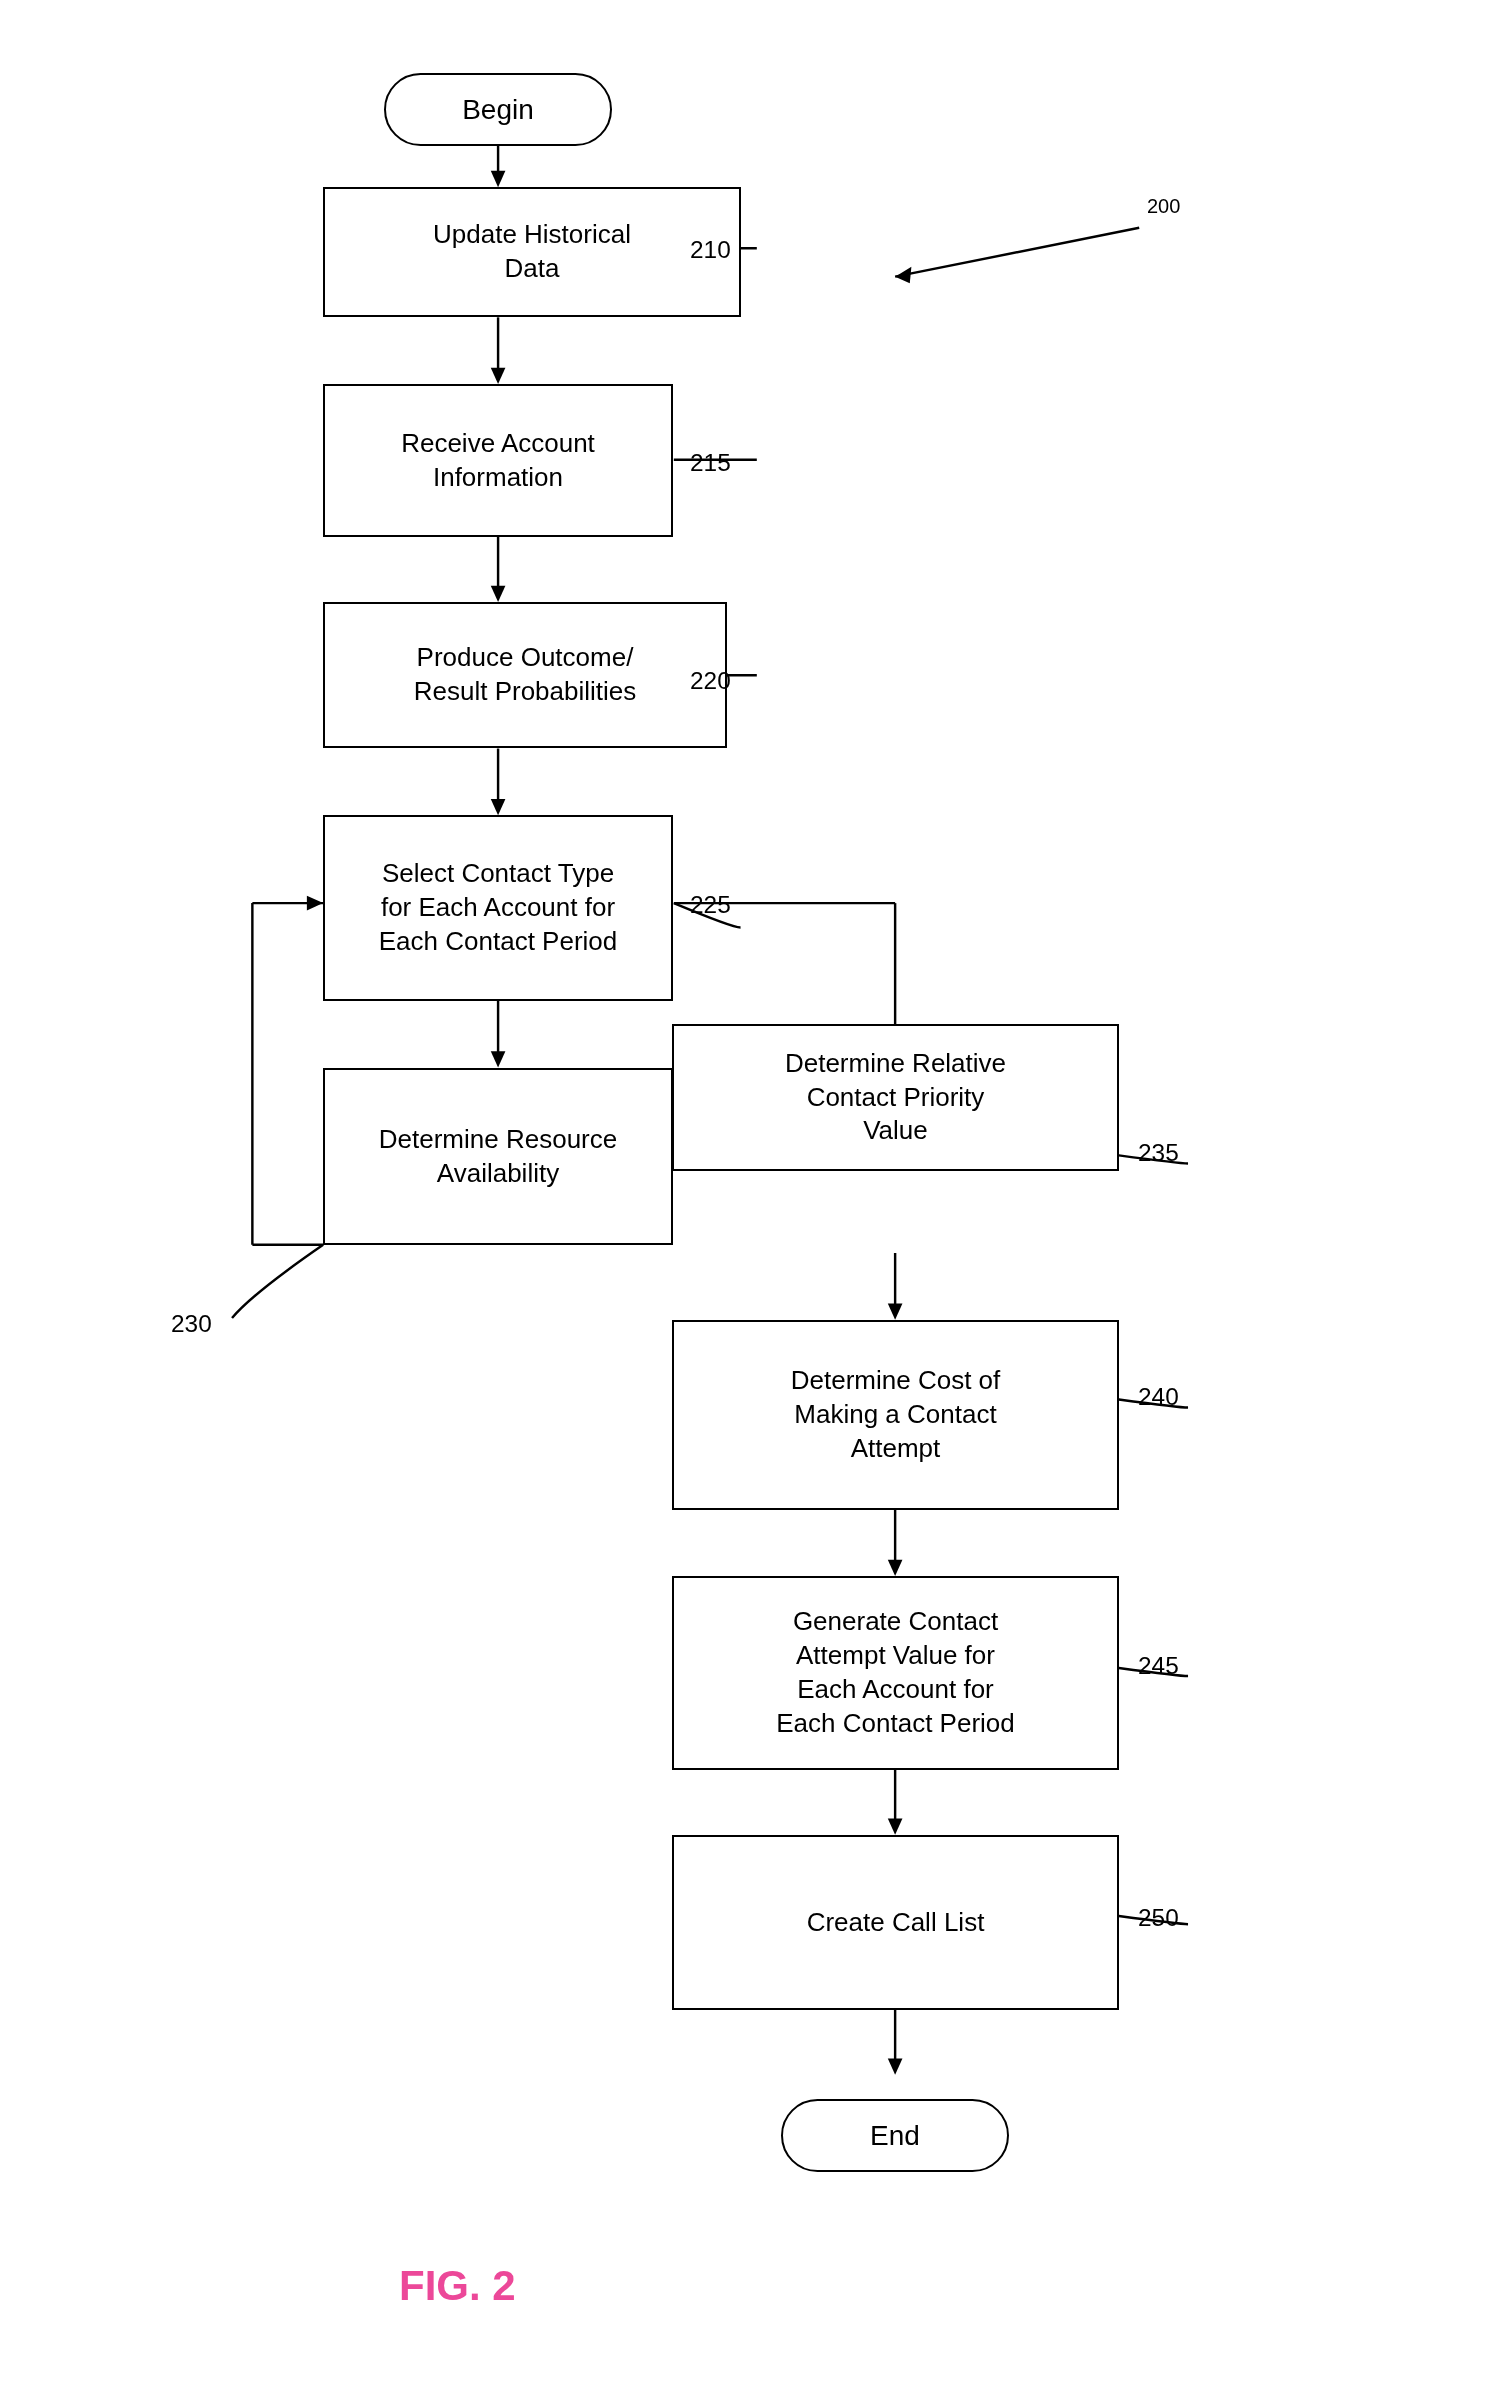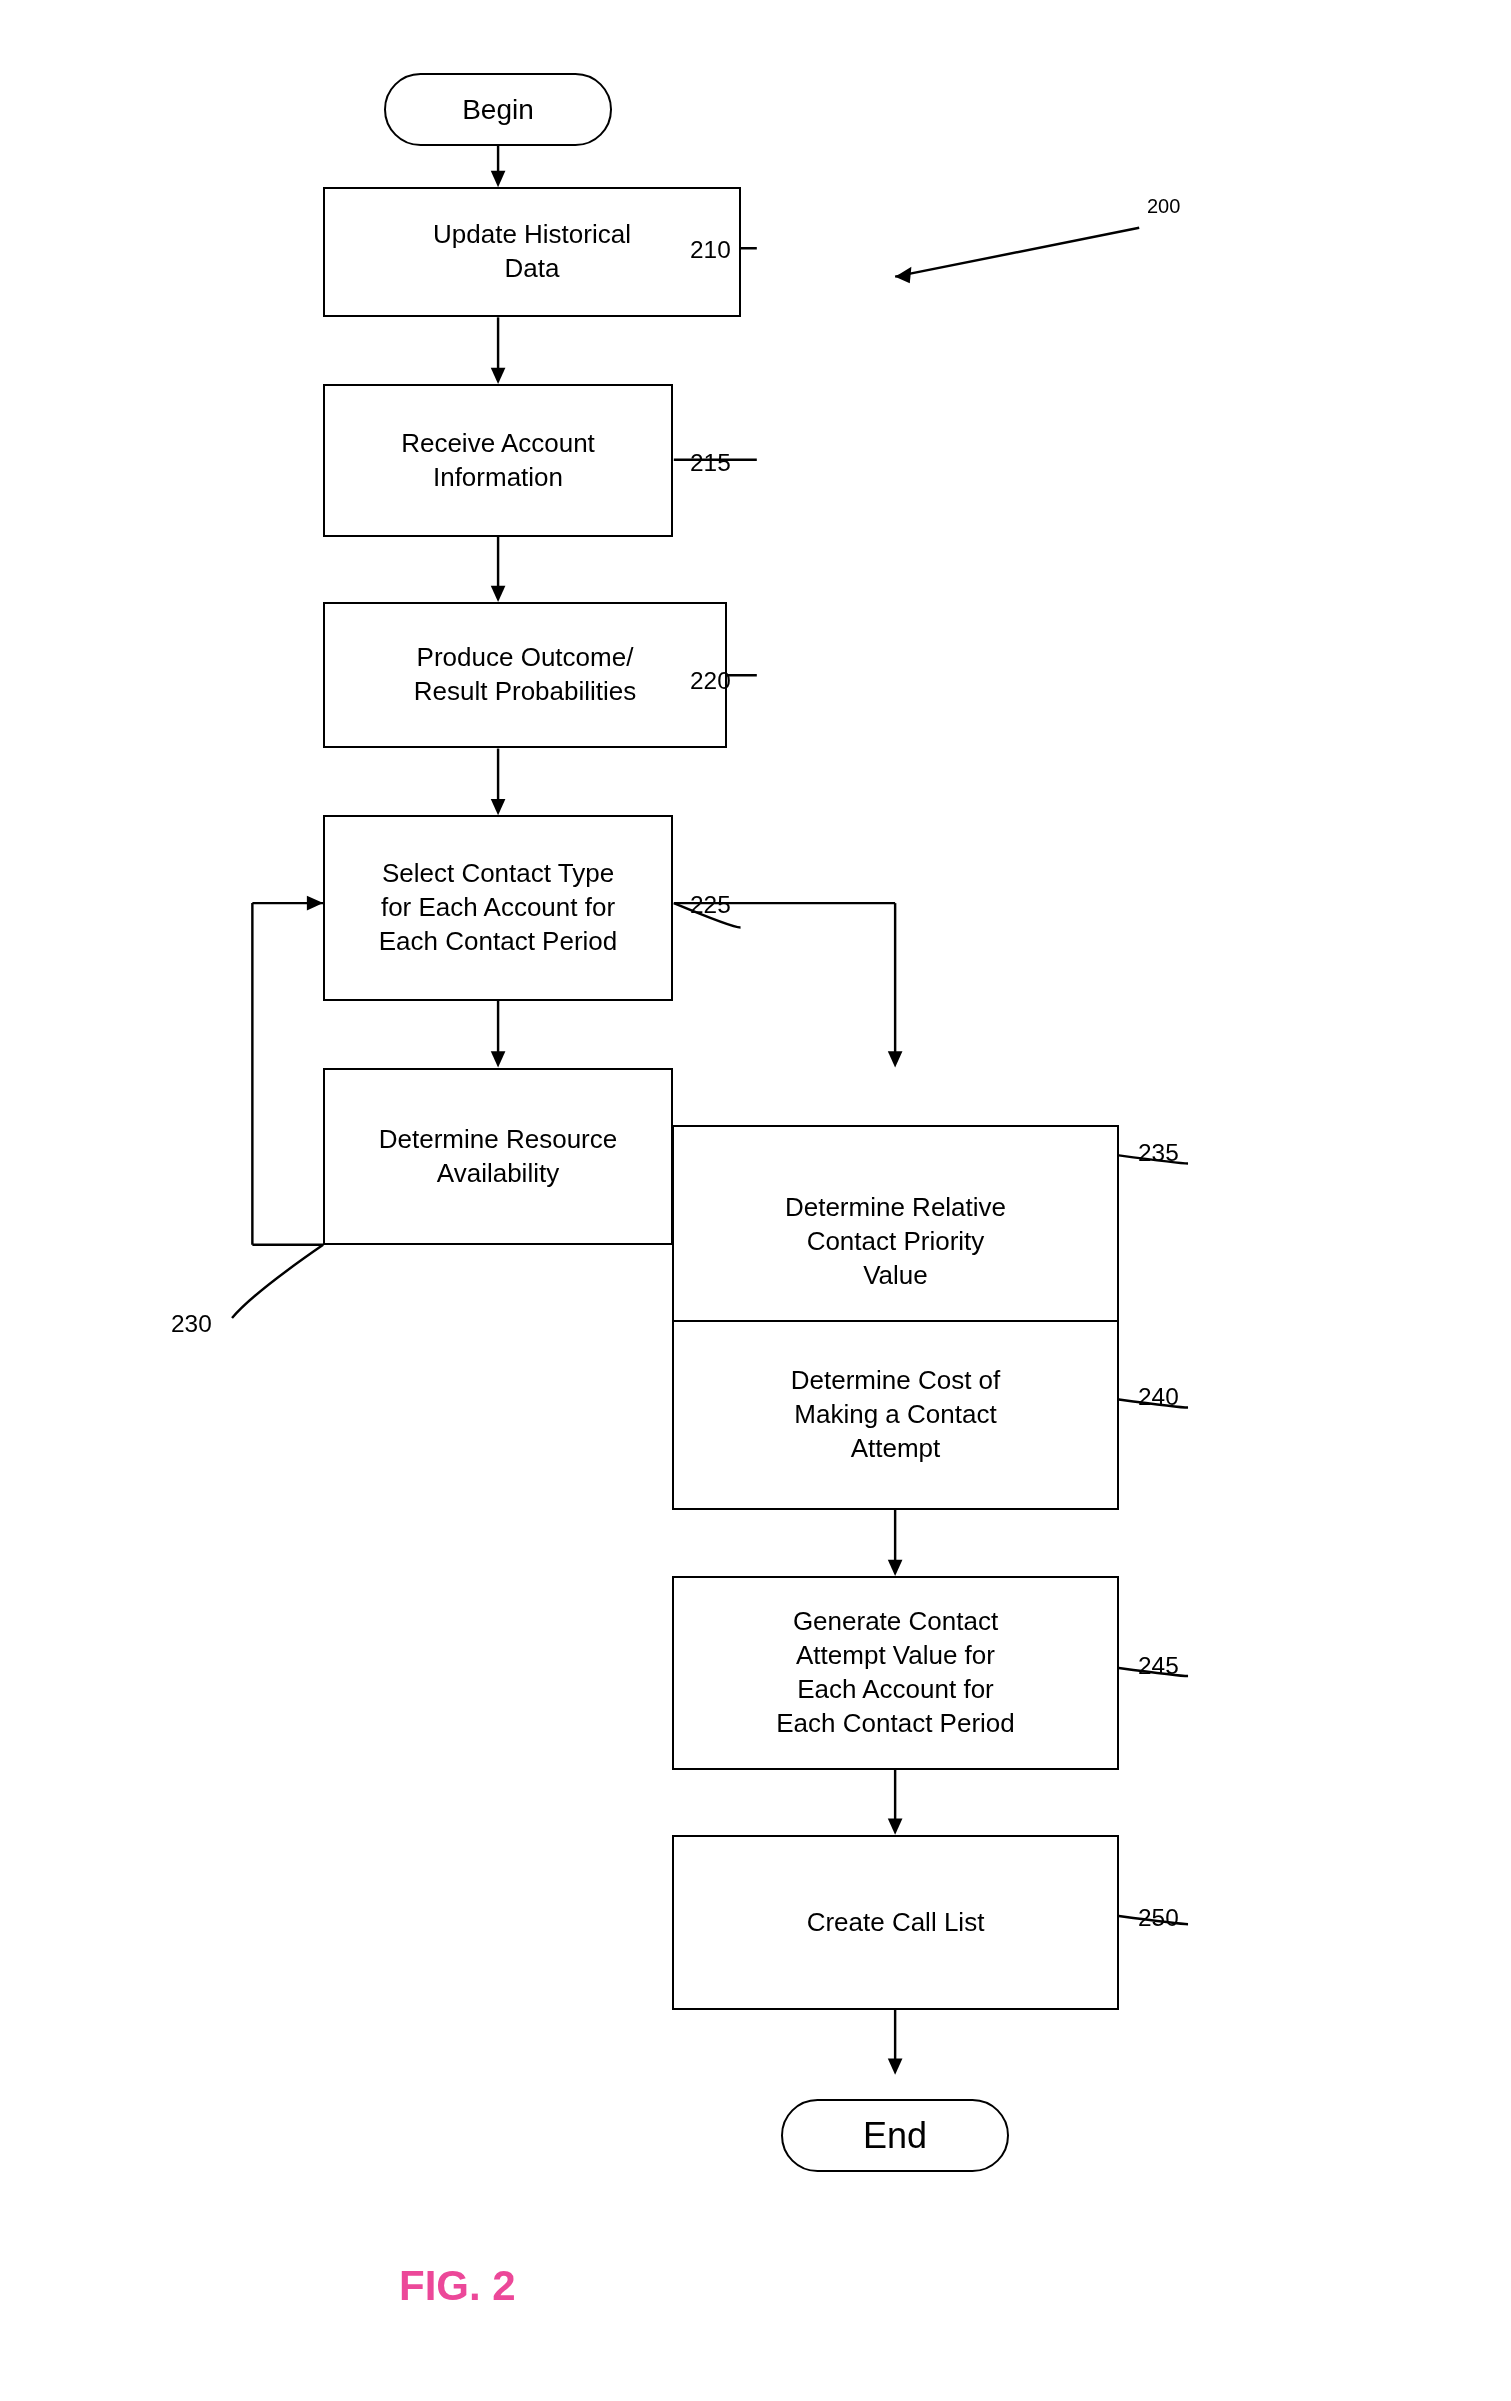--- a/index.html
+++ b/index.html
@@ -161,21 +161,21 @@
 
   <div class="label-text" style="left: 690px; top: 891px;">225</div>
 
   <div class="flowchart-box" style="left: 323px; top: 1068px; width: 350px; height: 177px;">
     <span style="white-space: pre-line;">Determine Resource
 Availability</span>
   </div>
 
   <div class="label-text" style="left: 171px; top: 1310px;">230</div>
 
-  <div class="flowchart-box" style="left: 672px; top: 1125px; width: 447px; height: 234px;">
+  <div class="flowchart-box" style="left: 672px; top: 1024px; width: 447px; height: 147px;">
     <span style="white-space: pre-line;">Determine Relative
 Contact Priority
 Value</span>
   </div>
 
   <div class="label-text" style="left: 1138px; top: 1139px;">235</div>
 
   <div class="flowchart-box" style="left: 672px; top: 1320px; width: 447px; height: 190px;">
     <span style="white-space: pre-line;">Determine Cost of
 Making a Contact
@@ -192,18 +192,18 @@
   </div>
 
   <div class="label-text" style="left: 1138px; top: 1652px;">245</div>
 
   <div class="flowchart-box" style="left: 672px; top: 1835px; width: 447px; height: 175px;">
     <span style="white-space: pre-line;">Create Call List</span>
   </div>
 
   <div class="label-text" style="left: 1138px; top: 1904px;">250</div>
 
-  <div class="flowchart-terminal" style="left: 781px; top: 2075px; width: 228px; height: 73px; font-size: 36px;">End</div>
+  <div class="flowchart-terminal" style="left: 781px; top: 2075px; width: 228px; height: 73px; font-size: 28px;">End</div>
 
   <div class="fig-label" style="left: 399px; top: 2262px;">FIG. 2</div>
 
 </div>
 
 
 </body></html>

